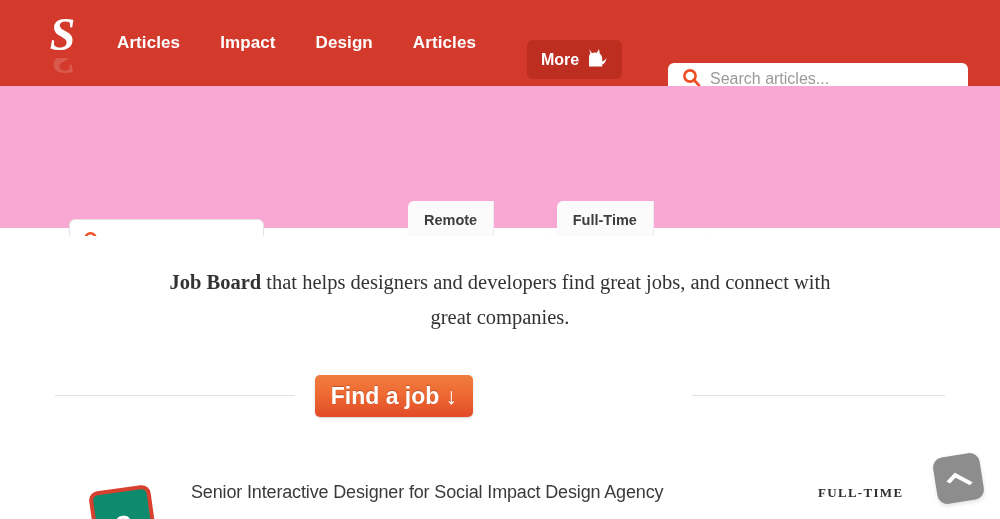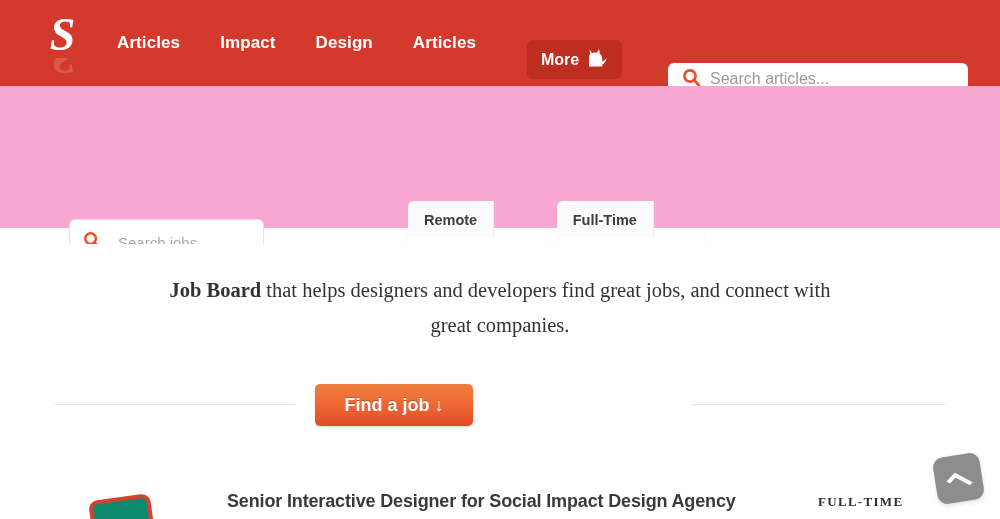--- a/index.html
+++ b/index.html
@@ -190,21 +190,21 @@
   }
 
   
   .intro-section {
     position: relative;
     width: 1000px;
     background: #ffffff;
   }
   .intro-text {
     width: 700px;
-    margin: 16px auto;
+    margin: 8px auto;
     padding-top: 29px;
     font-family: "Liberation Serif", serif;
     font-size: 20.5px;
     line-height: 35px;
     color: #333333;
     text-align: center;
   }
   .intro-text b { font-weight: bold; }
 
   
@@ -226,21 +226,21 @@
   .cta-btn {
     position: absolute;
     top: 25px;
     height: 42px;
     border-radius: 5px;
     border: none;
     display: flex;
     align-items: center;
     justify-content: center;
     font-family: "Liberation Sans", sans-serif;
-    font-size: 18px;
+    font-size: 23px;
     font-weight: bold;
     color: #ffffff;
     cursor: pointer;
     text-shadow: 0 -1px 0 rgba(0,0,0,0.22);
     box-shadow: 0 1px 2px rgba(0,0,0,0.18);
   }
   .cta-find {
     left: 315px;
     width: 158px;
     background: linear-gradient(to bottom, #f07d3e 0%, #ee6a33 45%, #e24b27 100%);
@@ -282,27 +282,26 @@
     font-weight: bold;
     font-size: 34px;
     line-height: 34px;
     margin-top: 6px;
   }
   .job-title {
     position: absolute;
     left: 191px;
     top: 0;
     font-size: 18px;
-    font-weight: bold;
+    font-weight: normal;
     color: #3a3a3a;
     letter-spacing: -0.15px;
     white-space: nowrap;
     cursor: pointer;
     text-decoration: none;
-    margin-left: 36px;
   }
   .job-type {
     position: absolute;
     left: 818px;
     top: 3px;
     font-family: "Liberation Serif", serif;
     font-size: 13px;
     font-weight: bold;
     letter-spacing: 1.3px;
     color: #2e2e2e;

